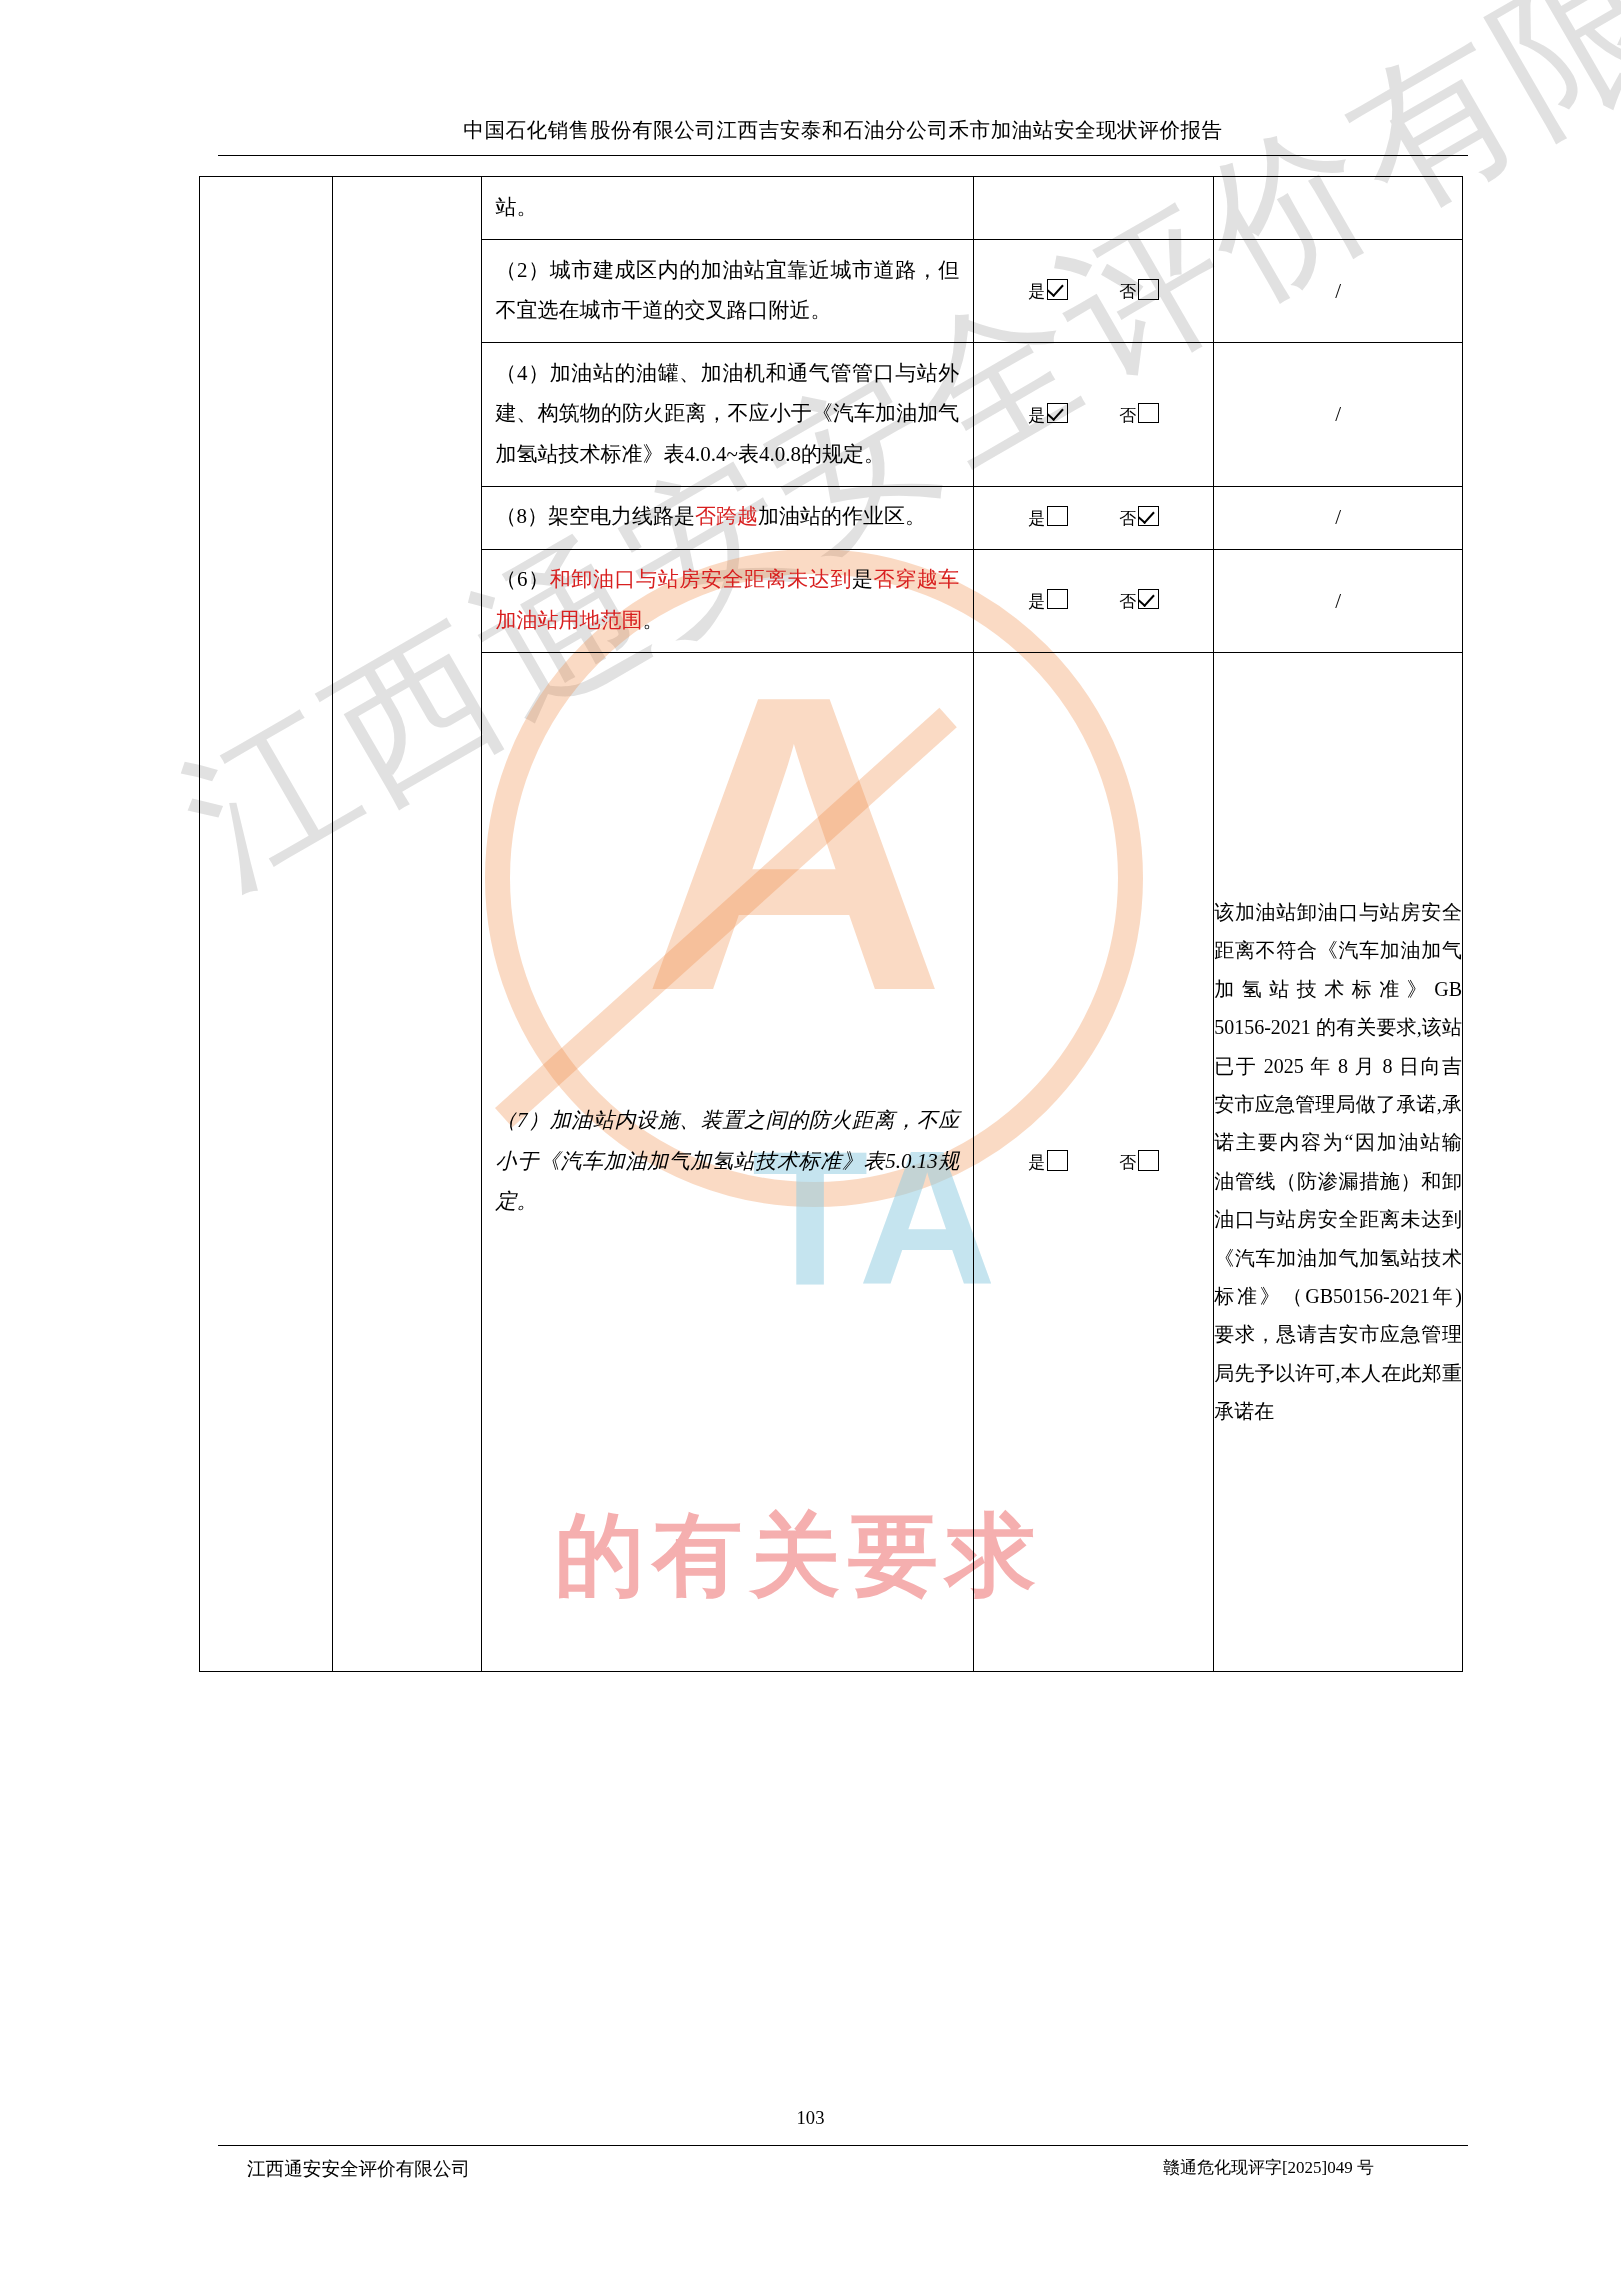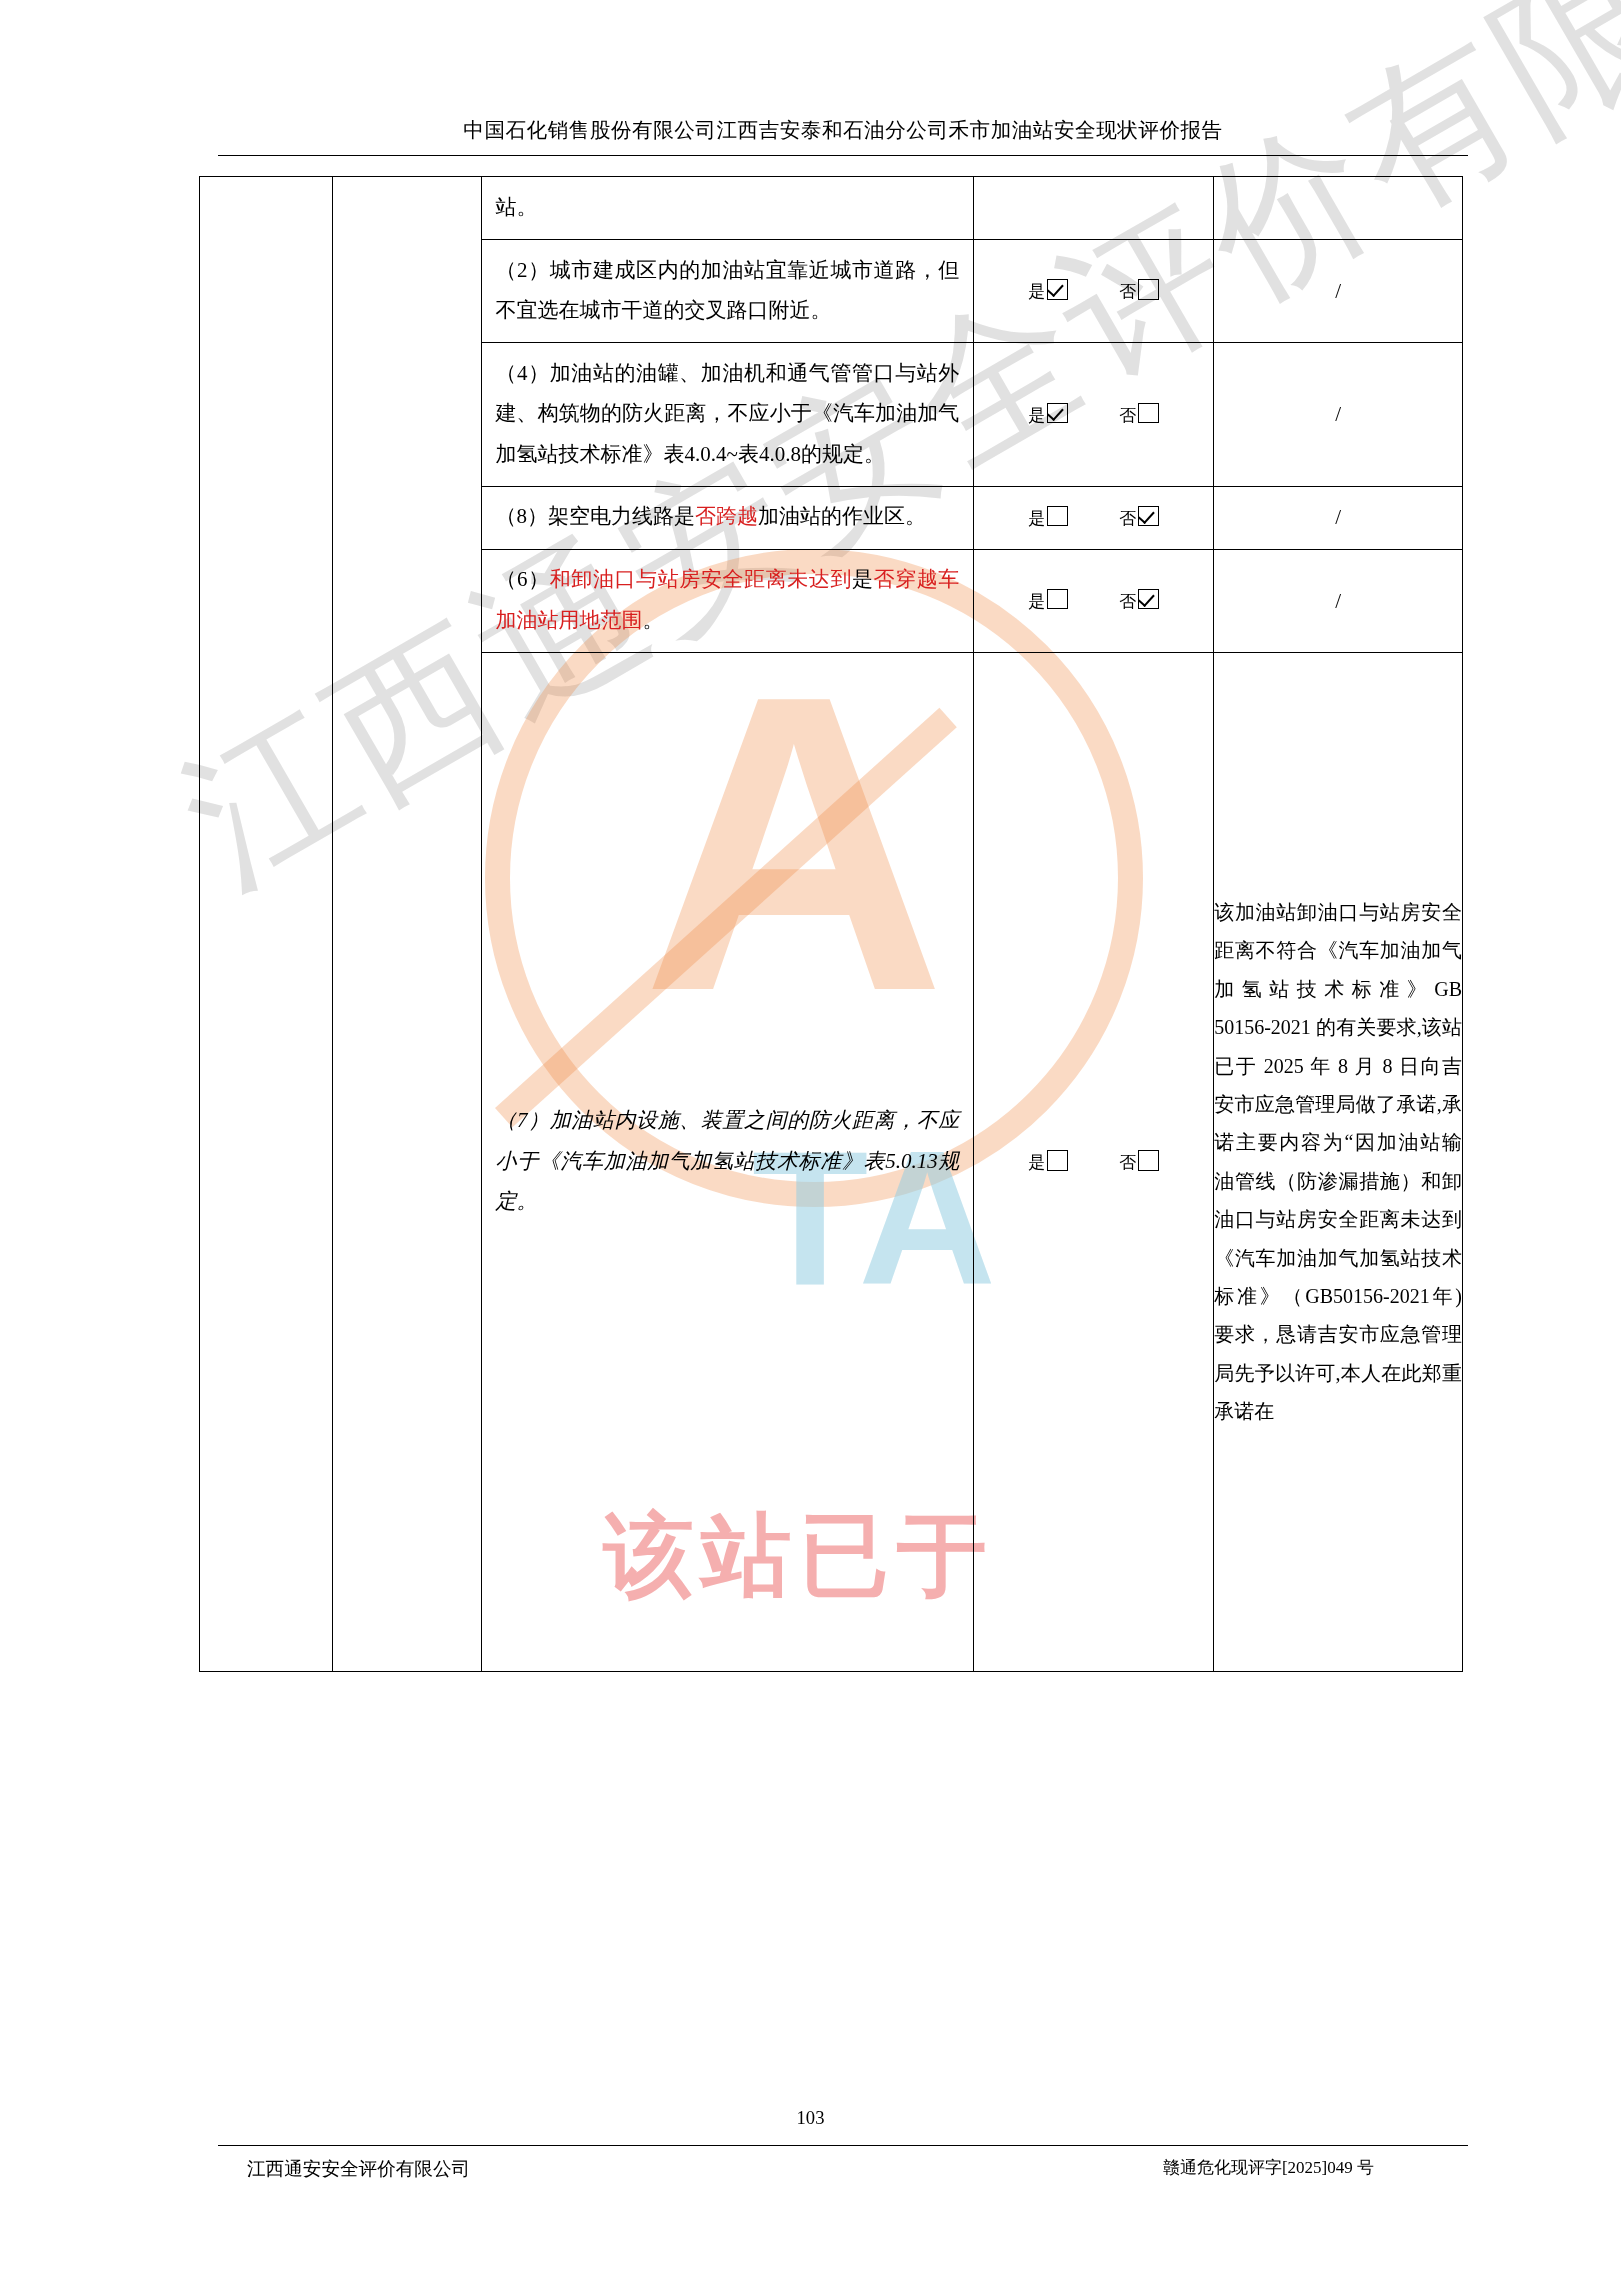--- a/index.html
+++ b/index.html
@@ -232,21 +232,21 @@
 <body>
 
 <div class="page">
 
   <div class="wm-layer">
     <div class="wm-diag">江西通安安全评价有限公司</div>
     <div class="wm-ring"></div>
     <div class="wm-A">A</div>
     <div class="wm-slash"></div>
     <div class="wm-ta">TA</div>
-    <div class="wm-red">该站已于</div>
+    <div class="wm-red">的有关要求</div>
   </div>
 
   <div class="page-header">中国石化销售股份有限公司江西吉安泰和石油分公司禾市加油站安全现状评价报告</div>
   <div class="header-rule"></div>
 
   <table class="tbl">
     <colgroup>
       <col class="c-blank1">
       <col class="c-blank2">
       <col class="c-item">

